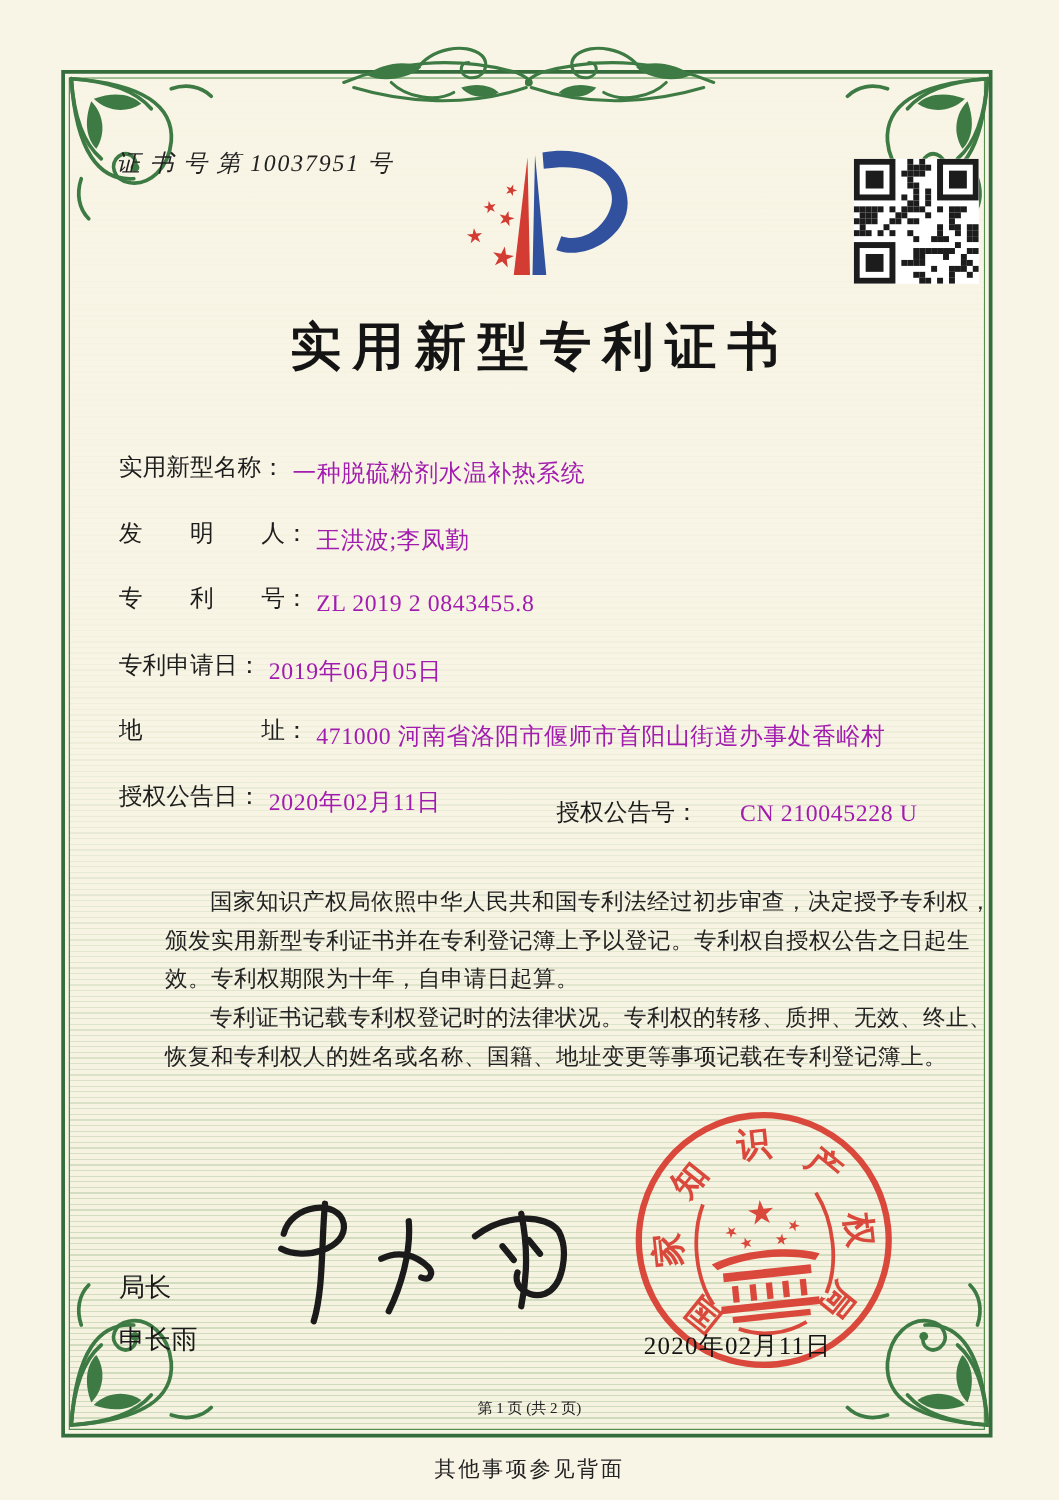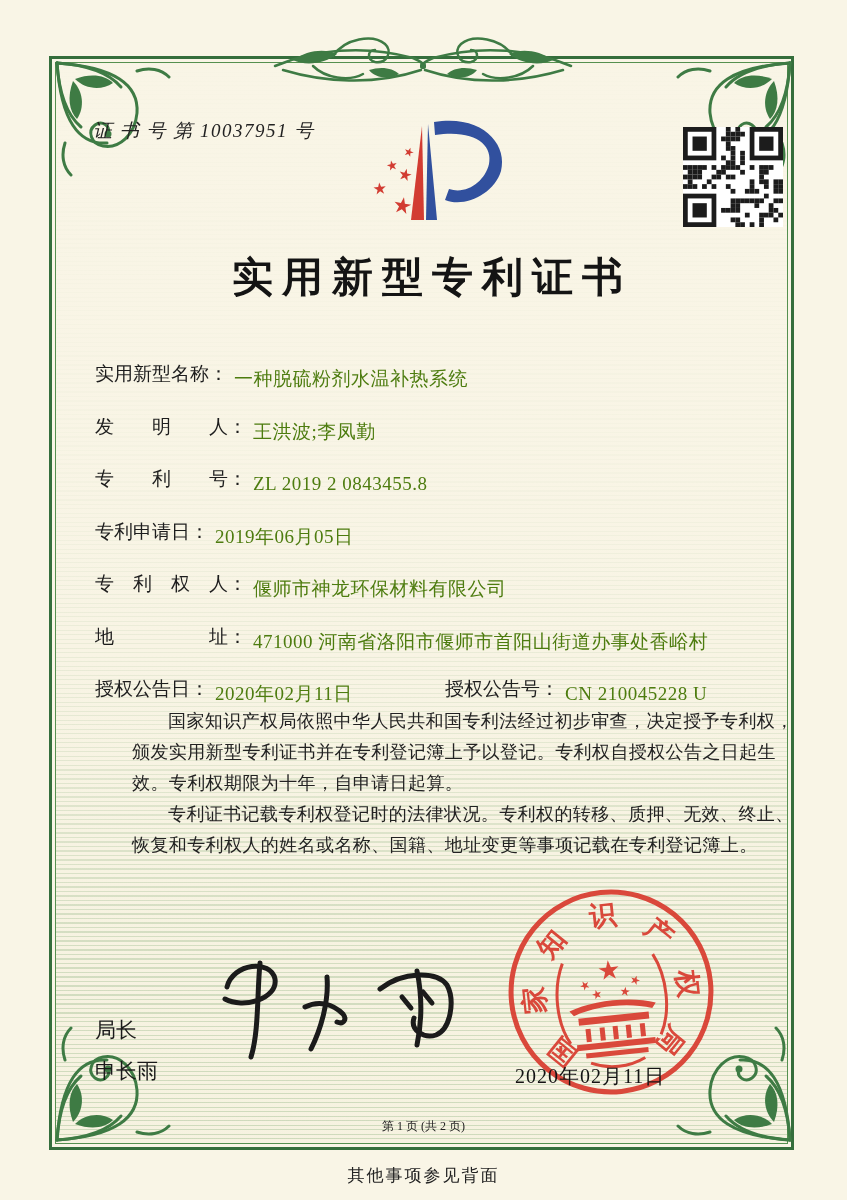--- a/index.html
+++ b/index.html
@@ -47,22 +47,22 @@
   .qr{position:absolute;left:683px;top:127px;width:100px;height:100px;background:#fff;}
   .title{
     position:absolute;left:0;right:0;top:250px;text-align:center;
     font-size:41px;font-weight:bold;letter-spacing:9px;text-indent:9px;color:#141414;padding-left:8px;
   }
 
   
   .fields{position:absolute;left:95px;top:348px;width:662px;}
   .frow{height:52.5px;display:flex;align-items:center;font-size:19px;position:relative;}
   .flabel{color:#1d1d1d;}
-  .fvalue{color:#4d7c0f;margin-left:6px;letter-spacing:0.5px;margin-top:10px;}
-  .gazette{position:absolute;left:350px;top:0;height:100%;display:flex;align-items:center;}
+  .fvalue{color:#a21caf;margin-left:6px;letter-spacing:0.5px;margin-top:10px;}
+  .gazette{position:absolute;left:350px;top:0;height:100%;display:flex;align-items:flex-end;gap:27px;}
 
   
   .paras{position:absolute;left:92px;top:706px;width:668px;font-size:18px;line-height:31px;letter-spacing:0.4px;color:#222;margin-left:40px;}
   .paras p{margin:0;text-indent:2em;}
 
   
   .director{position:absolute;left:95px;top:986px;font-size:21px;line-height:41px;color:#1a1a1a;margin-top:24px;}
   .signature{position:absolute;left:205px;top:945px;width:250px;height:125px;}
   .seal{position:absolute;left:505px;top:886px;width:212px;height:212px;transform:rotate(-6deg);opacity:0.9;}
   .seal-date{position:absolute;left:515px;top:1063px;font-size:20px;letter-spacing:1px;color:#131313;}
@@ -274,24 +274,20 @@
     </div>
     <div class="frow">
       <span class="flabel">专　　利　　号：</span>
       <span class="fvalue">ZL 2019 2 0843455.8</span>
     </div>
     <div class="frow">
       <span class="flabel">专利申请日：</span>
       <span class="fvalue">2019年06月05日</span>
     </div>
     <div class="frow">
-      <span class="flabel">专　利　权　人：</span>
-      <span class="fvalue">偃师市神龙环保材料有限公司</span>
-    </div>
-    <div class="frow">
       <span class="flabel">地　　　　　址：</span>
       <span class="fvalue">471000 河南省洛阳市偃师市首阳山街道办事处香峪村</span>
     </div>
     <div class="frow">
       <span class="flabel">授权公告日：</span>
       <span class="fvalue">2020年02月11日</span>
       <span class="gazette">
         <span class="flabel">授权公告号：</span>
         <span class="fvalue">CN 210045228 U</span>
       </span>

